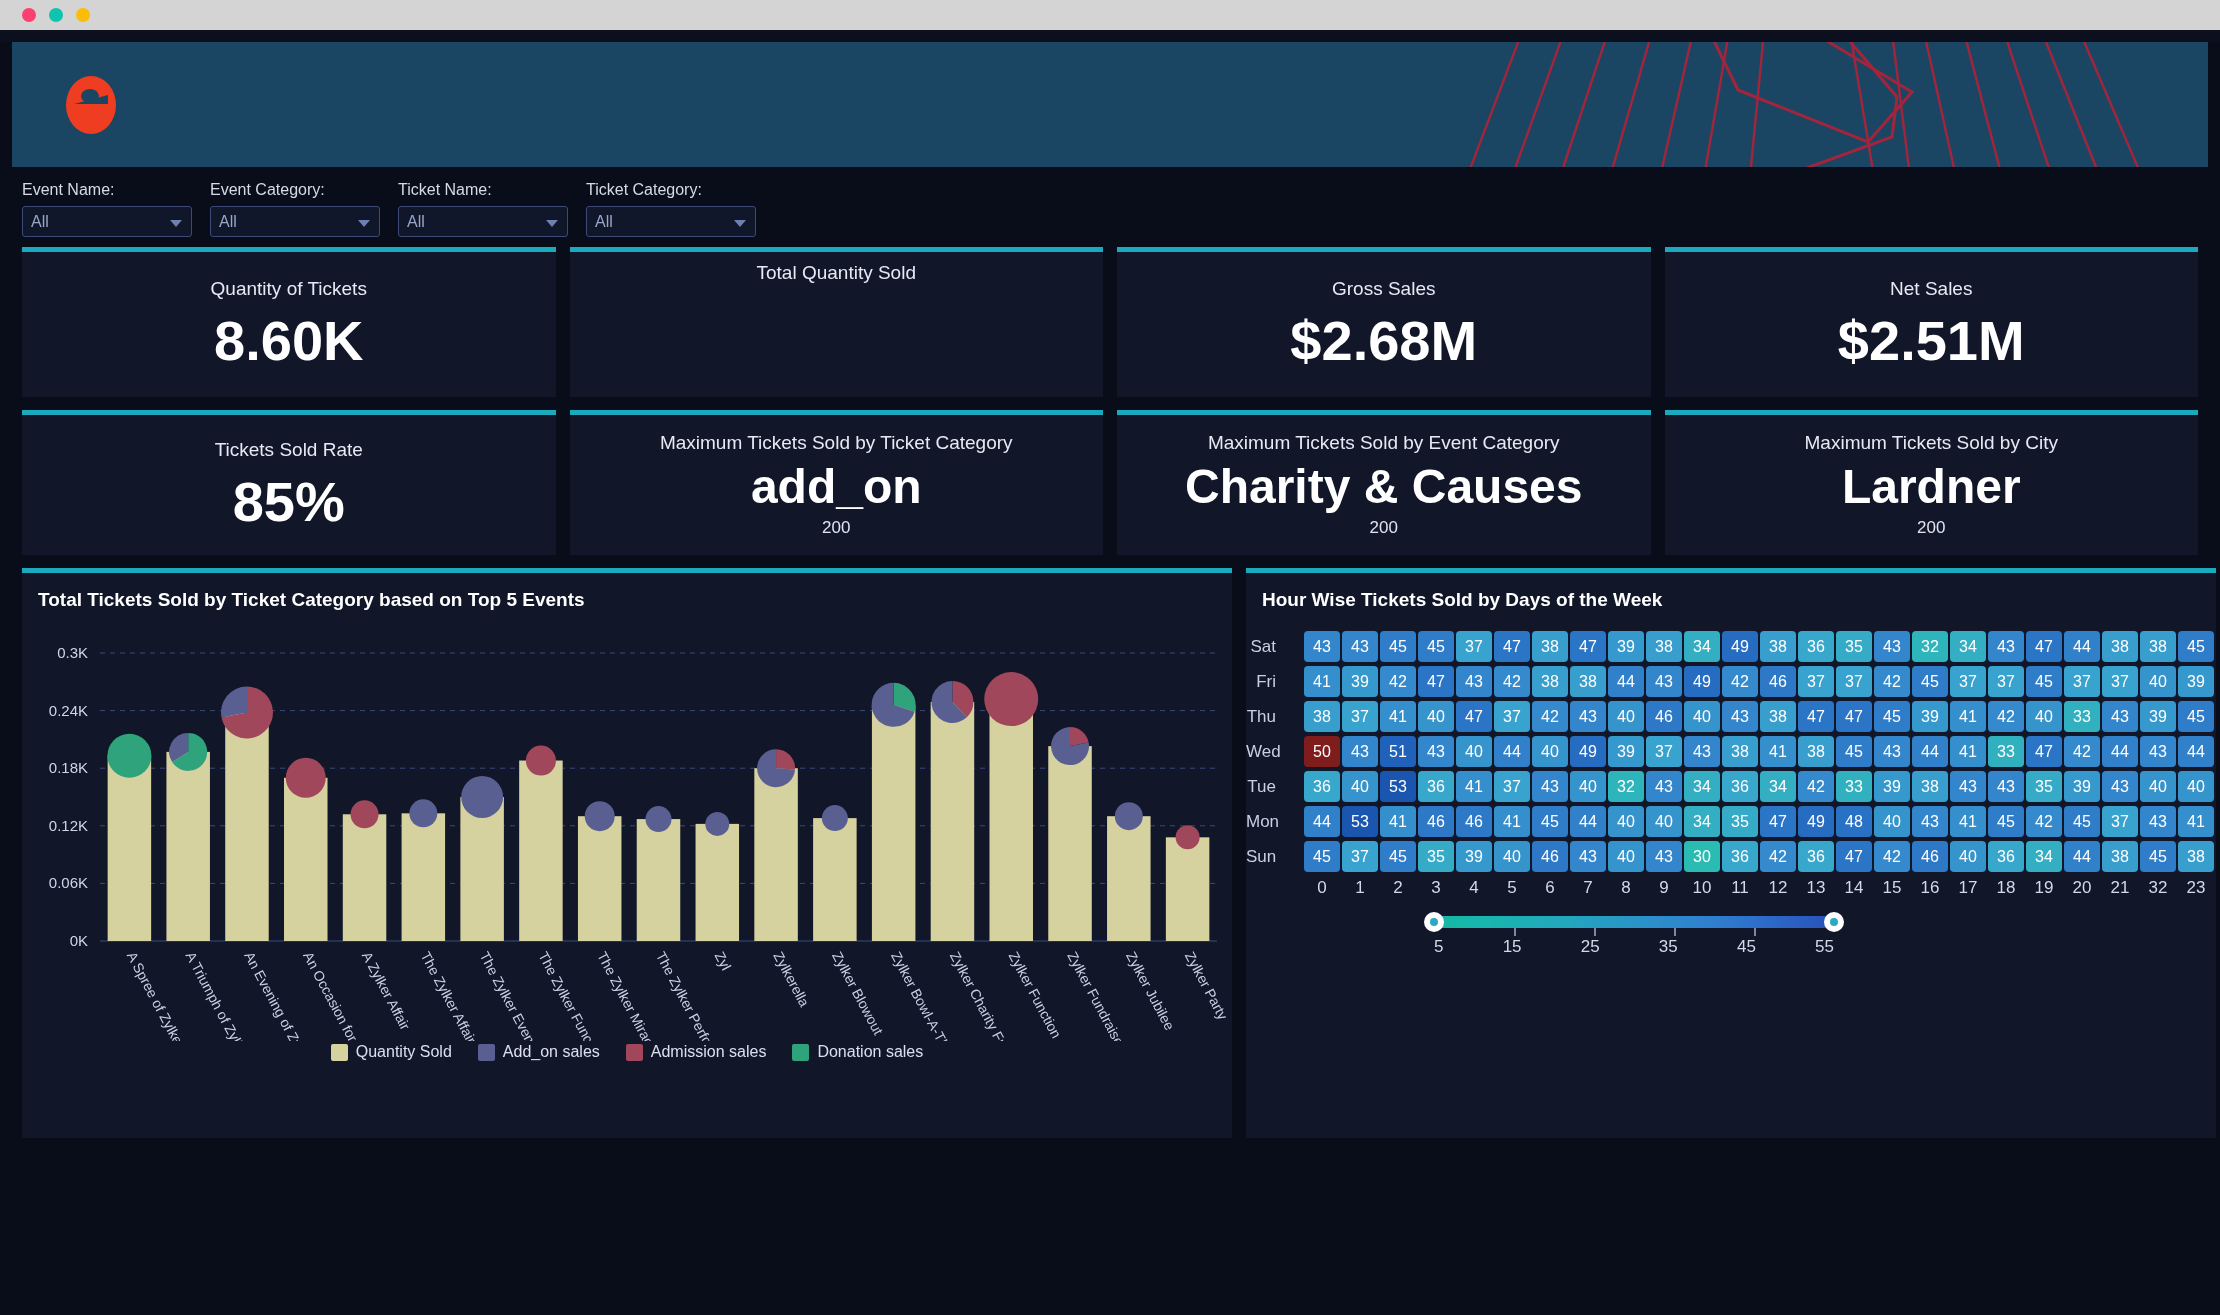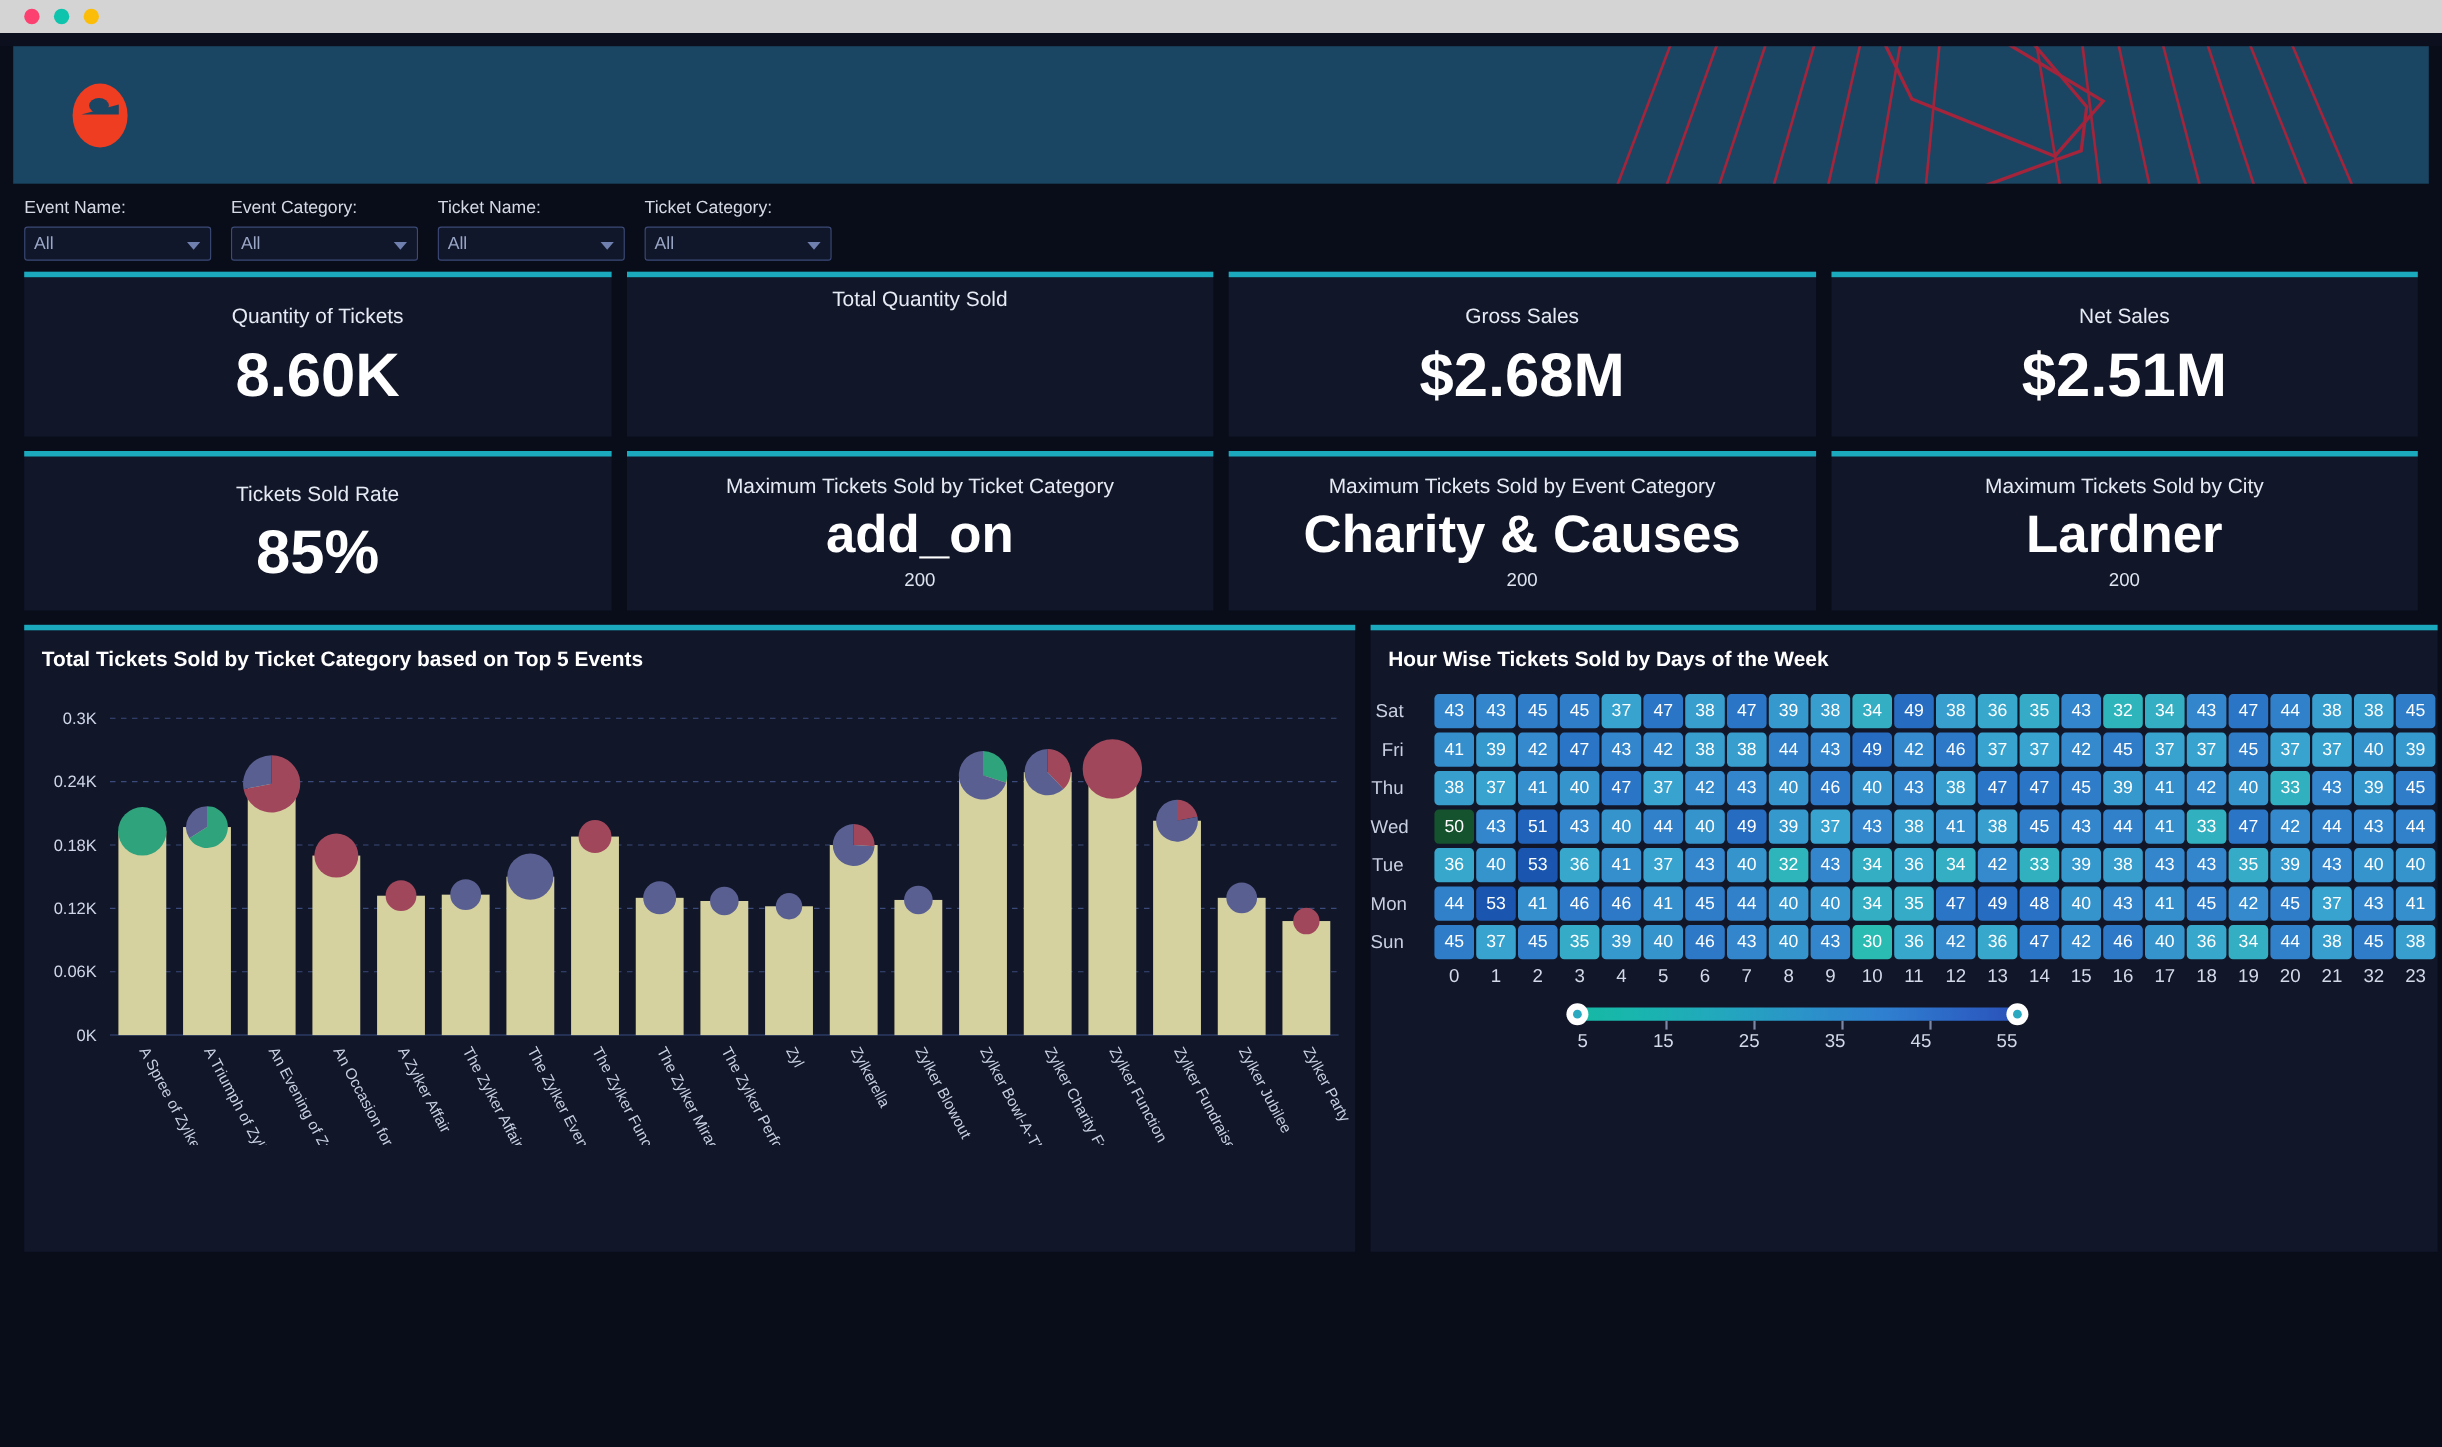--- a/index.html
+++ b/index.html
@@ -370,20 +370,38 @@
             <path d="M 1048.0263157894738 135.12 L 1066.689773553319 131.55975502287123 A 19 19 0 1 1 1048.0263157894738 116.12 Z" fill="#5a5f92"></path>
             <text x="1045.0263157894738" y="344" fill="#c7cfe2" font-size="14" font-family="&quot;Liberation Sans&quot;, sans-serif" transform="rotate(62 1045.0263157894738 344)">Zylker Fundraiser</text>
             <rect x="1085.0636842105262" y="205.2" width="43.50421052631579" height="124.80000000000001" fill="#d6d2a0"></rect>
             <circle cx="1106.8157894736842" cy="205.2" r="14" fill="#5a5f92"></circle>
             <text x="1103.8157894736842" y="344" fill="#c7cfe2" font-size="14" font-family="&quot;Liberation Sans&quot;, sans-serif" transform="rotate(62 1103.8157894736842 344)">Zylker Jubilee</text>
             <rect x="1143.8531578947368" y="226.32" width="43.50421052631579" height="103.68" fill="#d6d2a0"></rect>
             <circle cx="1165.6052631578948" cy="226.32" r="12" fill="#a1475c"></circle>
             <text x="1162.6052631578948" y="344" fill="#c7cfe2" font-size="14" font-family="&quot;Liberation Sans&quot;, sans-serif" transform="rotate(62 1162.6052631578948 344)">Zylker Party</text>
           </svg>
       </div>
+      <div class="bar-legend" id="bar-legend">
+          <div class="leg-item">
+            <span class="leg-sw" style="background:#d6d2a0"></span>
+            <span class="leg-lb">Quantity Sold</span>
+          </div>
+          <div class="leg-item">
+            <span class="leg-sw" style="background:#5a5f92"></span>
+            <span class="leg-lb">Add_on sales</span>
+          </div>
+          <div class="leg-item">
+            <span class="leg-sw" style="background:#a1475c"></span>
+            <span class="leg-lb">Admission sales</span>
+          </div>
+          <div class="leg-item">
+            <span class="leg-sw" style="background:#2fa37c"></span>
+            <span class="leg-lb">Donation sales</span>
+          </div>
+        </div>
     </div>
 
     <div class="panel heat-panel">
       <div class="panel-title">Hour Wise Tickets Sold by Days of the Week</div>
       <div class="heat-wrap">
         <div class="heat-grid" id="heat-grid">
             <div class="heat-row">
               <div class="heat-rowlabel">Sat</div>
               <div class="heat-cell" style="background: rgb(51, 134, 204);">43</div>
               <div class="heat-cell" style="background: rgb(51, 134, 204);">43</div>
@@ -459,21 +477,21 @@
               <div class="heat-cell" style="background: rgb(53, 143, 205);">41</div>
               <div class="heat-cell" style="background: rgb(52, 138, 204);">42</div>
               <div class="heat-cell" style="background: rgb(54, 148, 205);">40</div>
               <div class="heat-cell" style="background: rgb(49, 177, 191);">33</div>
               <div class="heat-cell" style="background: rgb(51, 134, 204);">43</div>
               <div class="heat-cell" style="background: rgb(54, 153, 205);">39</div>
               <div class="heat-cell" style="background: rgb(47, 125, 201);">45</div>
             </div>
             <div class="heat-row">
               <div class="heat-rowlabel">Wed</div>
-              <div class="heat-cell" style="background: #14532d;">50</div>
+              <div class="heat-cell" style="background: #7f1d1d;">50</div>
               <div class="heat-cell" style="background: rgb(51, 134, 204);">43</div>
               <div class="heat-cell" style="background: rgb(32, 97, 185);">51</div>
               <div class="heat-cell" style="background: rgb(51, 134, 204);">43</div>
               <div class="heat-cell" style="background: rgb(54, 148, 205);">40</div>
               <div class="heat-cell" style="background: rgb(49, 129, 202);">44</div>
               <div class="heat-cell" style="background: rgb(54, 148, 205);">40</div>
               <div class="heat-cell" style="background: rgb(38, 108, 193);">49</div>
               <div class="heat-cell" style="background: rgb(54, 153, 205);">39</div>
               <div class="heat-cell" style="background: rgb(56, 163, 206);">37</div>
               <div class="heat-cell" style="background: rgb(51, 134, 204);">43</div>

